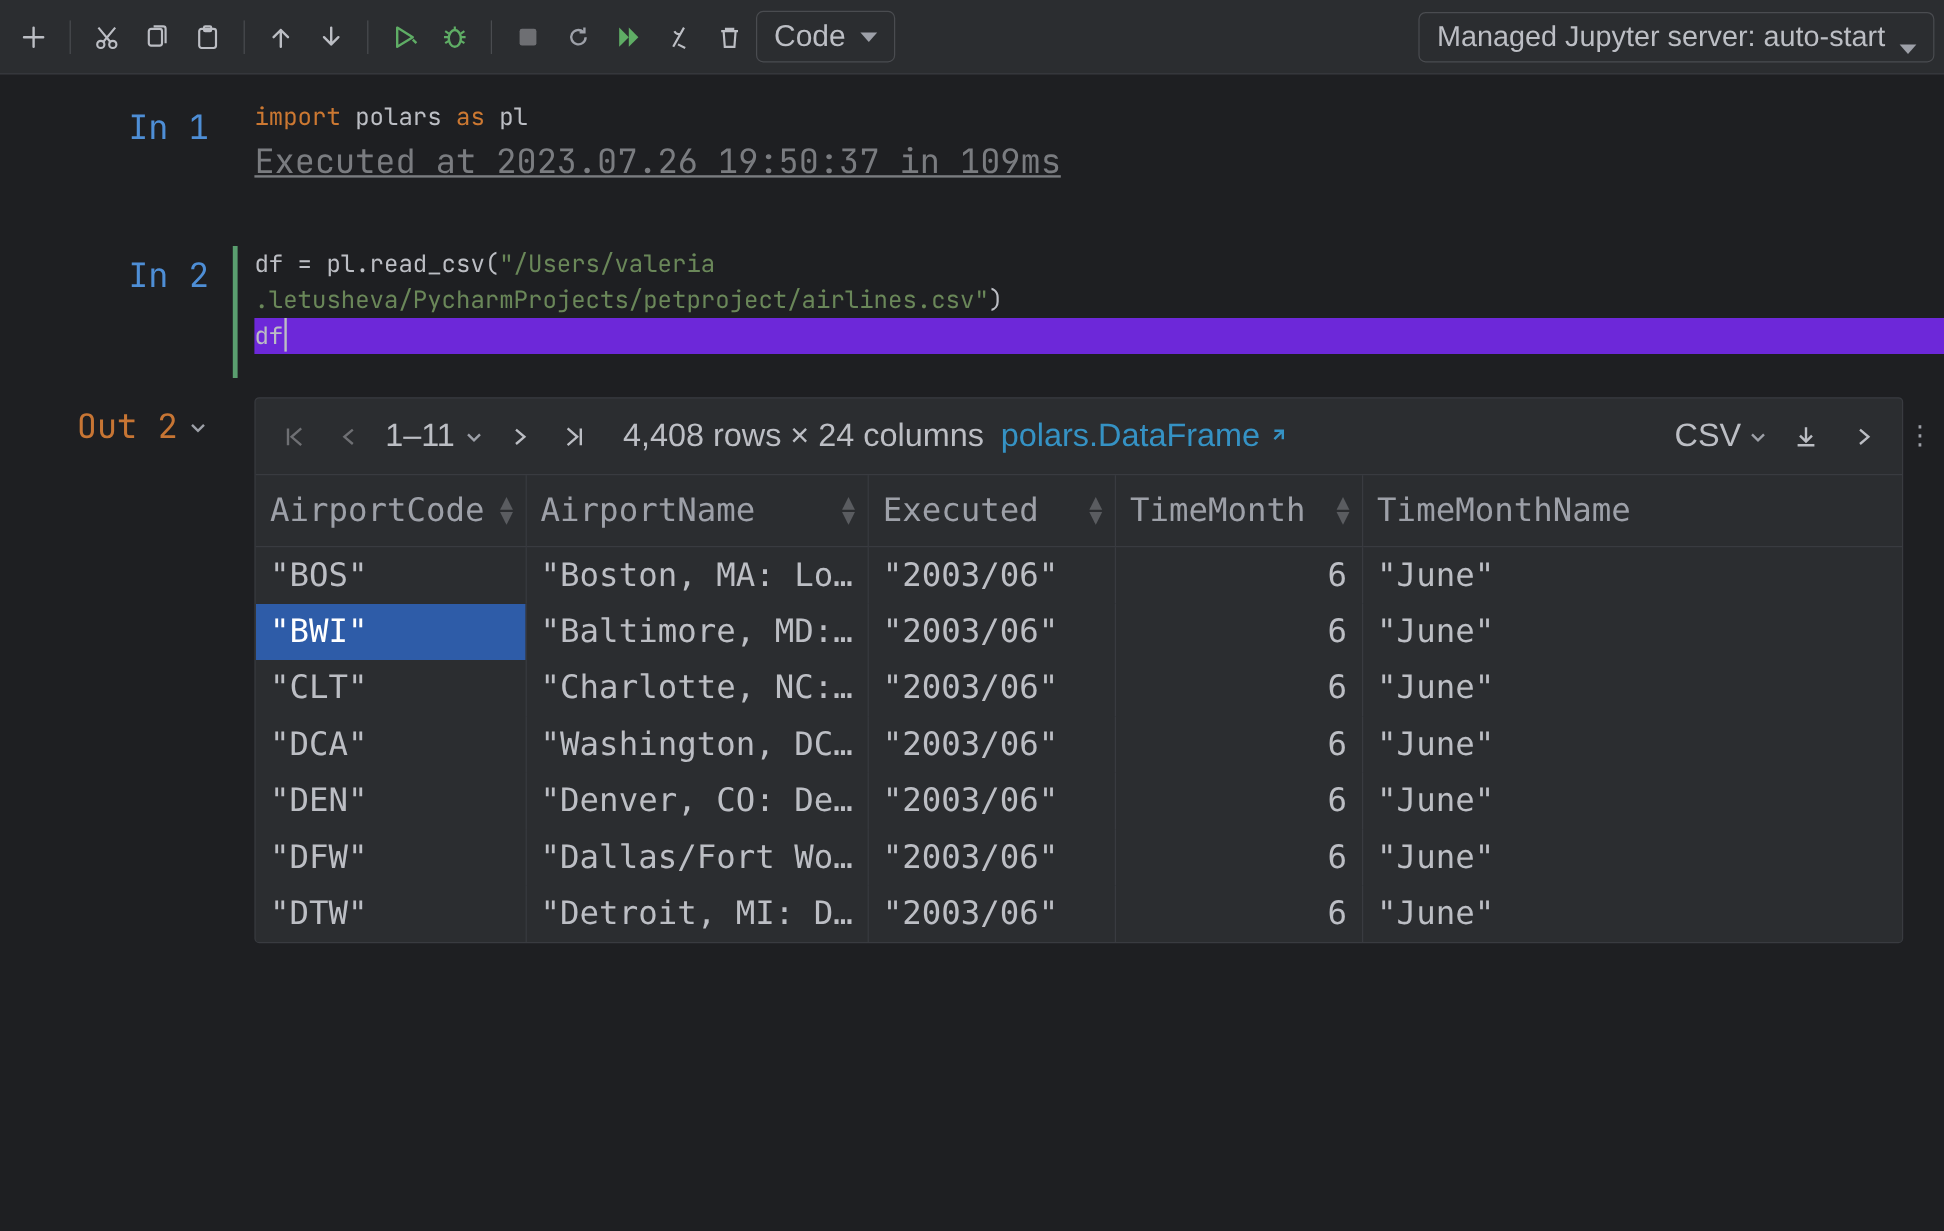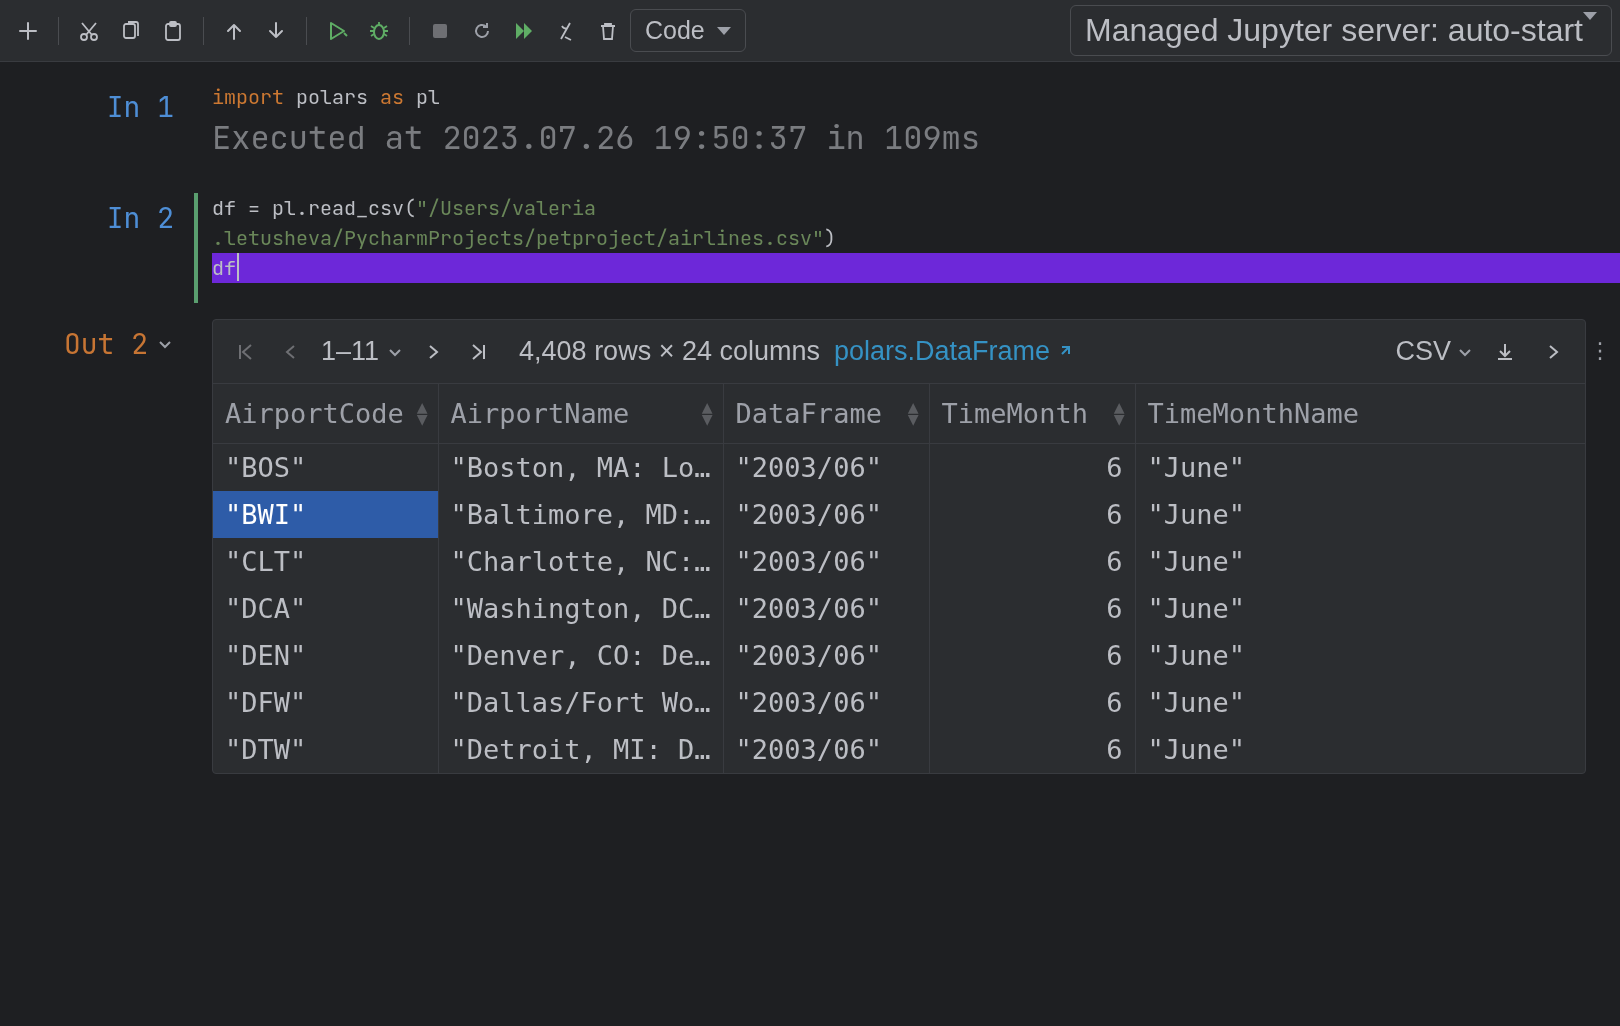--- a/index.html
+++ b/index.html
@@ -47,23 +47,24 @@
   font-size: 25px;
   cursor: pointer;
   text-align: right;
 }
 .server-dropdown {
   margin-left: auto;
   border: 1px solid #4a4c50;
   border-radius: 6px;
   padding: 6px 14px;
   display: flex;
-  align-items: flex-start;
+  align-items: flex-end;
+  gap: 12px;
   font-family: -apple-system, "Segoe UI", sans-serif;
-  font-size: 32px;
+  font-size: 24px;
   cursor: pointer;
 }
 .notebook {
   padding-top: 20px;
 }
 .cell {
   display: flex;
   align-items: flex-start;
   padding-left: 26px;
 }
@@ -92,22 +93,23 @@
   font-size: 20px;
   line-height: 1.5;
 }
 .kw-import { color: #cc7832; }
 .kw-name { color: #bcbec4; }
 .kw-as { color: #cc7832; }
 .str { color: #6a8759; }
 .var { color: #bcbec4; }
 .exec-status {
   color: #7a7c80;
-  font-size: 32px;
+  font-size: 28px;
   margin-top: 4px;
+  text-decoration: underline;
 }
 .cursor {
   display: inline-block;
   width: 2px;
   height: 28px;
   background: #bcbec4;
   vertical-align: text-bottom;
   margin-left: 1px;
 }
 .output-frame {
@@ -295,21 +297,21 @@
       <div class="code-line">
         <span class="kw-import">import</span>
         <span> </span><span class="kw-name">polars</span>
         <span> </span><span class="kw-as">as</span>
         <span> </span><span class="kw-name">pl</span>
       </div>
       <div class="exec-status">Executed at 2023.07.26 19:50:37 in 109ms</div>
     </div>
   </div>
 
-  <div class="cell" style="margin-top:14px;">
+  <div class="cell" style="margin-top:32px;">
     <div class="gutter"><span class="in-label">In 2</span></div>
     <div class="cell-body active-bar">
       <div class="code-line">
         <span class="var">df = pl.read_csv(</span><span class="str">"/Users/valeria</span>
       </div>
       <div class="code-line">
         <span class="str">.letusheva/PycharmProjects/petproject/airlines.csv"</span><span class="var">)</span>
       </div>
       <div class="code-line" style="background:#6d28d9;">
         <span class="var">df</span><span class="cursor"></span>
@@ -388,21 +390,21 @@
             <col style="width:225px">
               <col style="width:268px">
               <col style="width:206px">
               <col style="width:206px">
               <col>
           </colgroup>
           <thead>
             <tr>
               <th><span>AirportCode</span><span class="sort-arrows">▲<br>▼</span></th>
               <th><span>AirportName</span><span class="sort-arrows">▲<br>▼</span></th>
-              <th><span>DataFrame</span><span class="sort-arrows">▲<br>▼</span></th>
+              <th><span>Executed</span><span class="sort-arrows">▲<br>▼</span></th>
               <th><span>TimeMonth</span><span class="sort-arrows">▲<br>▼</span></th>
               <th style="border-right:none;"><span>TimeMonthName</span></th>
             </tr>
           </thead>
           <tbody id="df-body">
               <tr>
                 <td>"BOS"</td>
                 <td>"Boston, MA: Lo…</td>
                 <td>"2003/06"</td>
                 <td class="num">6</td>

